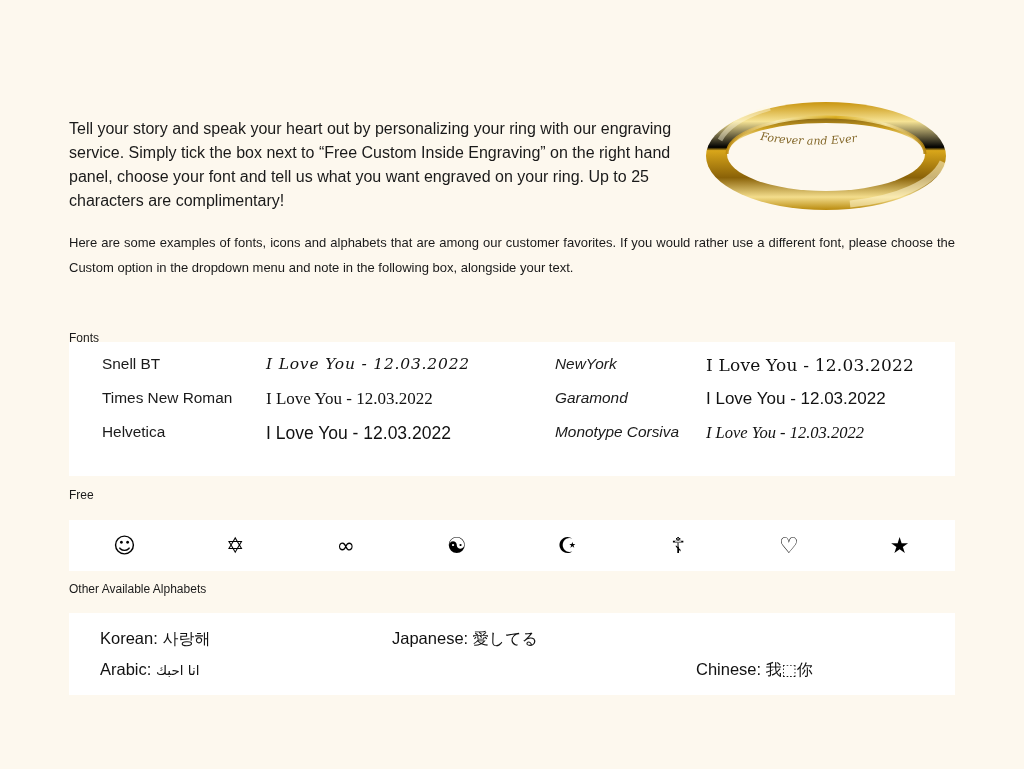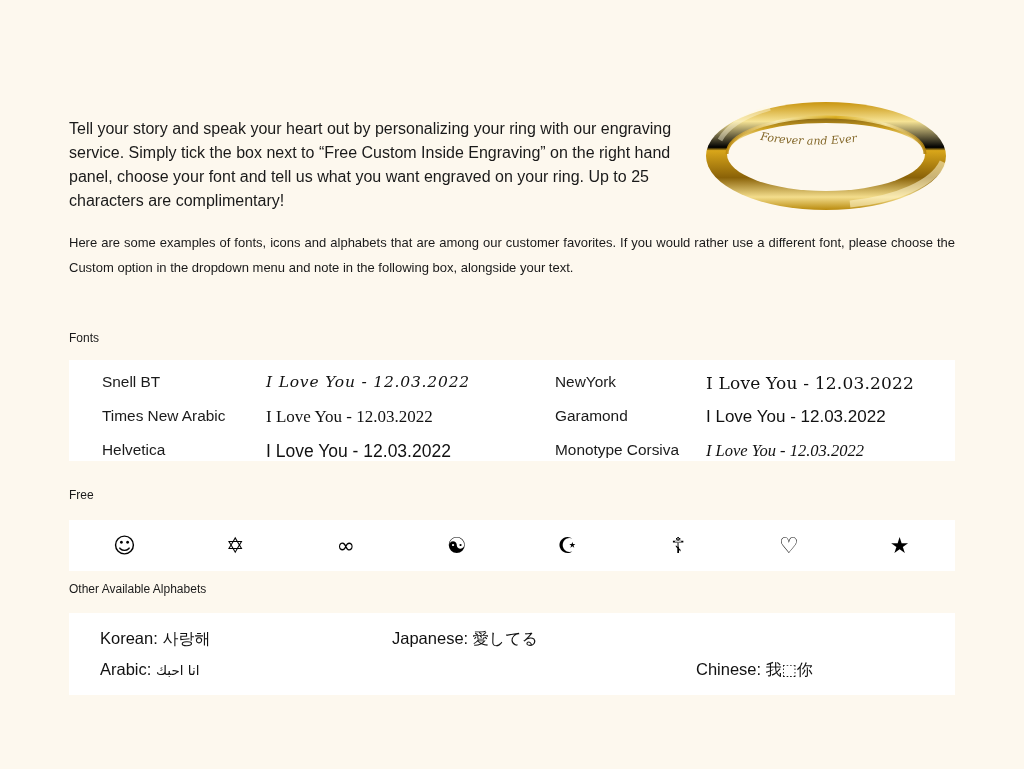--- a/index.html
+++ b/index.html
@@ -75,21 +75,21 @@
   #label-icons { top: 488px; }
   #label-alphabets { top: 582px; }
 
   
   .panel {
     position: absolute;
     background: #ffffff;
     left: 69px;
     width: 886px;
   }
-  #panel-fonts { top: 360px; height: 101px; }
+  #panel-fonts { top: 342px; height: 134px; }
   #panel-icons { top: 520px; height: 51px; }
   #panel-alphabets { top: 613px; height: 82px; text-decoration: underline; }
 
   
   .fonts-grid {
     position: absolute;
     left: 0; top: 0;
     width: 100%;
     height: 100%;
   }
@@ -100,21 +100,21 @@
     white-space: nowrap;
   }
   .font-row-sample {
     position: absolute;
     white-space: nowrap;
     color: #111;
   }
   
   .col-a-name   { left: 33px; }
   .col-a-sample { left: 197px; }
-  .col-b-name   { left: 486px; }
+  .col-b-name   { left: 486px; font-style: italic; }
   .col-b-sample { left: 637px; }
 
   .r0 { top: 13px; }
   .r1 { top: 47px; }
   .r2 { top: 81px; }
 
   .sample-snell {
     font-family: "DejaVu Serif", serif;
     font-style: italic;
     font-size: 15.5px;
@@ -232,21 +232,21 @@
     </svg>
   </div>
 
   <div class="section-label" id="label-fonts">Fonts</div>
 
   <div class="panel" id="panel-fonts">
     <div class="fonts-grid">
       <div class="font-row-name col-a-name r0">Snell BT</div>
       <div class="font-row-sample col-a-sample r0 sample-snell">I Love You - 12.03.2022</div>
 
-      <div class="font-row-name col-a-name r1">Times New Arabic</div>
+      <div class="font-row-name col-a-name r1">Times New Roman</div>
       <div class="font-row-sample col-a-sample r1 sample-times">I Love You - 12.03.2022</div>
 
       <div class="font-row-name col-a-name r2">Helvetica</div>
       <div class="font-row-sample col-a-sample r2 sample-helvetica">I Love You - 12.03.2022</div>
 
       <div class="font-row-name col-b-name r0">NewYork</div>
       <div class="font-row-sample col-b-sample r0 sample-newyork">I Love You - 12.03.2022</div>
 
       <div class="font-row-name col-b-name r1">Garamond</div>
       <div class="font-row-sample col-b-sample r1 sample-garamond">I Love You - 12.03.2022</div>

